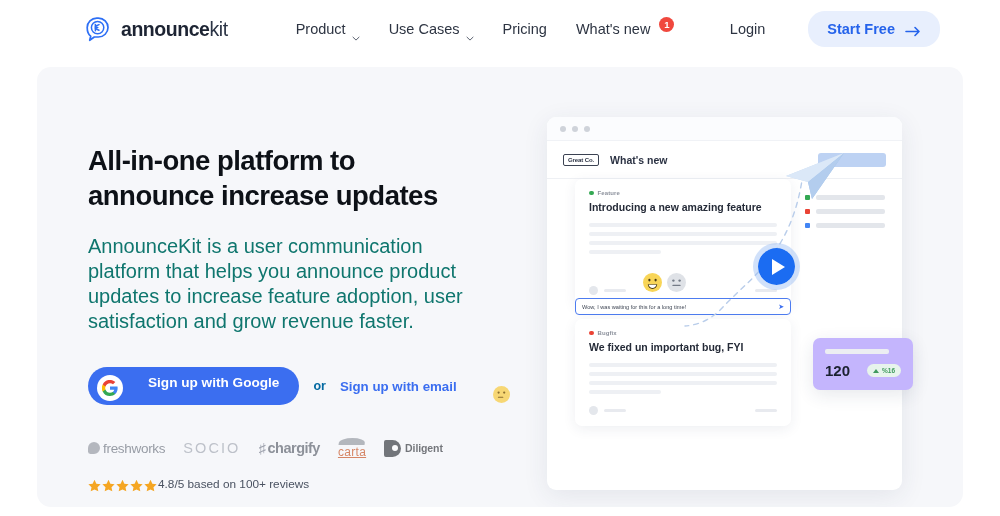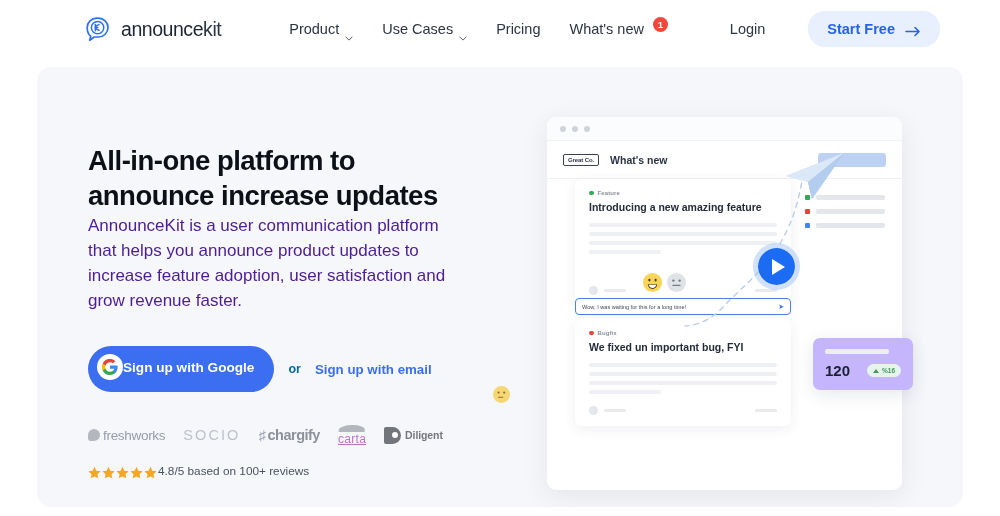--- a/index.html
+++ b/index.html
@@ -12,21 +12,21 @@
   .page { position: relative; width: 1000px; height: 516px; background: #fff; }
 
   
   .navbar {
     position: absolute; top: 0; left: 0; width: 1000px; height: 58px;
     display: flex; align-items: center; background: #fff;
   }
   .brand { display: flex; align-items: center; margin-left: 84px; gap: 9px; cursor: pointer; }
   .brand-mark { width: 28px; height: 28px; flex: 0 0 28px; }
   .brand-text { font-size: 19.5px; letter-spacing: -0.45px; color: #1d2433; white-space: nowrap; }
-  .brand-text b { font-weight: 400; text-align: right; }
+  .brand-text b { font-weight: 700; text-align: right; }
   .brand-text span { font-weight: 400; color: #2b3445; }
 
   .nav-links { display: flex; align-items: center; margin-left: 68px; gap: 29px; text-align: right; }
   .nav-link {
     display: flex; align-items: center; gap: 6px;
     font-size: 14.5px; color: #2d3442; cursor: pointer; white-space: nowrap;
   }
   .caret { width: 8px; height: 5px; display: inline-block; position: relative; top: 1px; }
   .badge-dot {
     display: inline-flex; align-items: center; justify-content: center;
@@ -53,29 +53,30 @@
     background: #f6f7fa; border-radius: 14px;
     overflow: hidden;
   }
 
   .hero-left { position: absolute; left: 51px; top: 76px; width: 400px; }
   .headline {
     font-size: 27.5px; font-weight: 700; line-height: 35px;
     color: #0d1117; letter-spacing: -0.5px;
   }
   .subtext {
-    font-size: 17px; line-height: 25px; color: #4c1d95;
+    margin-top: 21px;
+    font-size: 20px; line-height: 25px; color: #0f766e;
     max-width: 380px;
   }
 
   .cta-row { display: flex; align-items: center; margin-top: 33px; }
   .google-btn {
-    display: flex; align-items: center; gap: 0;
+    display: flex; gap: 25px;
     background: #3b6ef0; border: none; border-radius: 100px;
-    padding: 8px 20px 12px 9px; cursor: pointer;
+    padding: 8px 20px 4px 9px; cursor: pointer;
   }
   .g-circle {
     width: 26px; height: 26px; border-radius: 50%; background: #fff;
     display: flex; align-items: center; justify-content: center; flex: 0 0 26px;
   }
   .google-btn-label { color: #fff; font-size: 13.6px; font-weight: 600; white-space: nowrap; }
   .or-text { font-size: 12.5px; font-weight: 700; color: #0369a1; margin: 0 14px; }
   .email-link { font-size: 13.3px; font-weight: 700; color: #3b6ef0; cursor: pointer; white-space: nowrap; }
 
   
@@ -84,21 +85,21 @@
   .lg-freshworks { display: flex; align-items: center; gap: 3px; }
   .lg-blob { width: 12px; height: 12px; border-radius: 50% 50% 50% 20%; background: #8d919b; }
   .lg-text-fw { font-size: 13.5px; color: #5d6470; letter-spacing: -0.3px; }
   .lg-socio { font-size: 14.5px; letter-spacing: 2.1px; color: #9ba1ac; }
   .lg-chargify { display: flex; align-items: center; gap: 2px; }
   .lg-chargify-mark { font-size: 14px; font-weight: 700; color: #6a7080; }
   .lg-chargify-text { font-size: 14.5px; font-weight: 700; color: #4d535f; letter-spacing: -0.5px; }
   .lg-carta { display: flex; flex-direction: column; align-items: center; line-height: 1; }
   .lg-carta-swoosh { width: 26px; height: 7px; background: #8b9099;
     border-radius: 70% 70% 0 0 / 100% 100% 0 0; transform: skewX(-8deg); margin-bottom: 1px; }
-  .lg-carta-text { font-size: 12px; color: #a21caf; letter-spacing: .3px; text-decoration: underline; }
+  .lg-carta-text { font-size: 12px; color: #c2410c; letter-spacing: .3px; text-decoration: underline; }
   .lg-dil { display: flex; align-items: center; gap: 4px; }
   .lg-dil-mark { width: 17px; height: 17px; background: #23262c; border-radius: 2px 9px 9px 2px;
     position: relative; }
   .lg-dil-mark::after { content:""; position:absolute; right:3px; top:5px; width:6px; height:6px;
     border-radius:50%; background:#fff; }
   .lg-dil-text { font-size: 10.5px; font-weight: 700; color: #23262c; letter-spacing: -0.1px; }
 
   
   .rating { display: flex; align-items: center; margin-top: 18px; gap: 1px; }
   .stars { display: flex; gap: 1px; }

